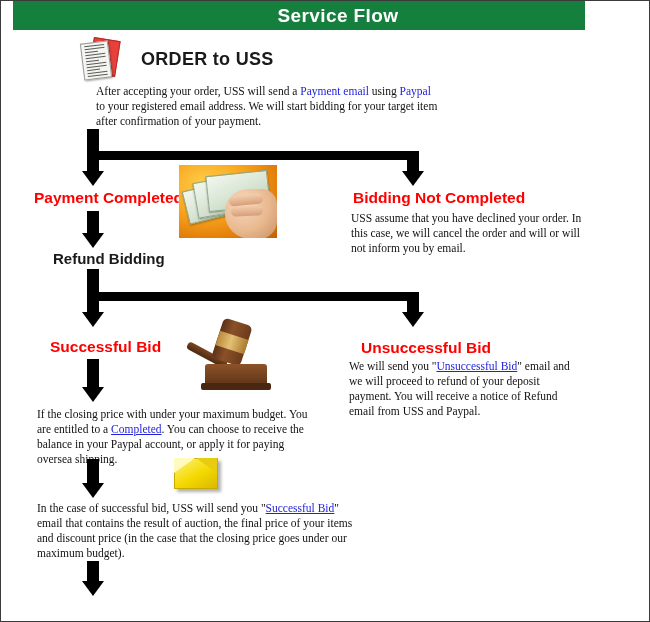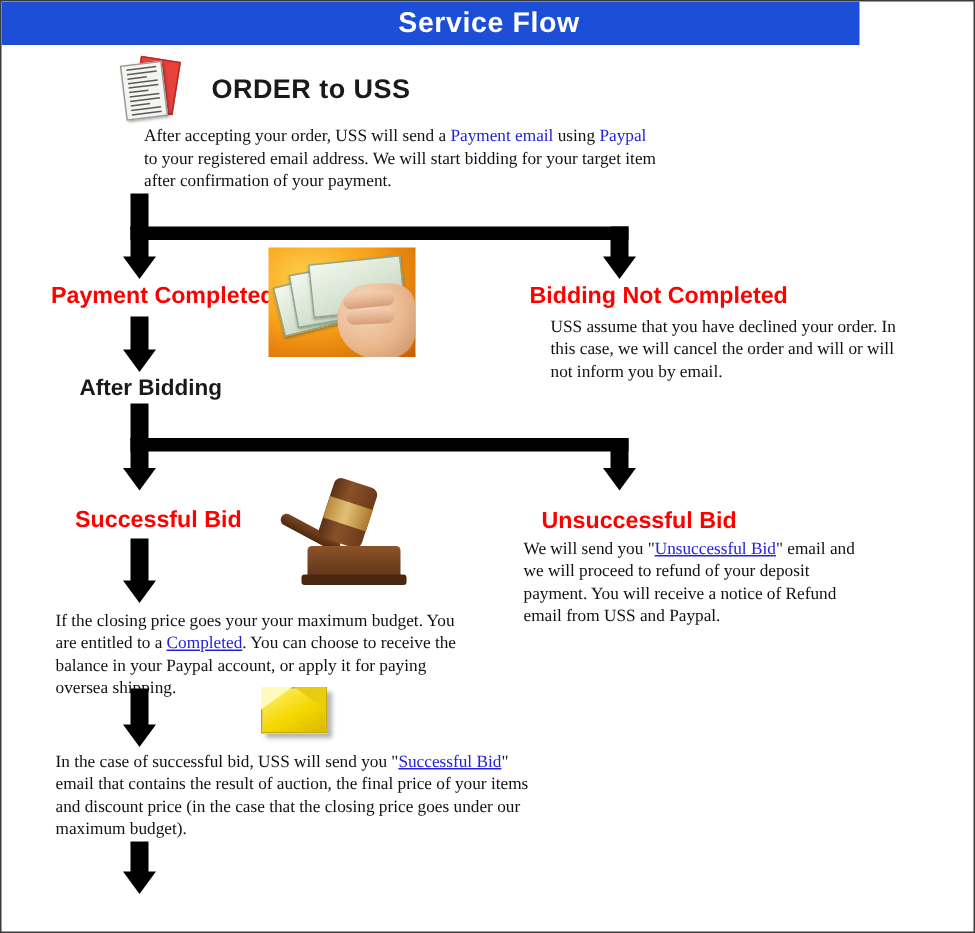--- a/index.html
+++ b/index.html
@@ -16,25 +16,25 @@
     height: 622px;
     background: #ffffff;
     border: 1px solid #3b3b3b;
     box-sizing: border-box;
     overflow: hidden;
   }
 
   
   #title-bar {
     position: absolute;
-    left: 0;
+    left: 12px;
     top: 0;
     width: 572px;
     height: 29px;
-    background: #1d4ed8;
+    background: #15803d;
   }
   #title-text {
     position: absolute;
     left: 0;
     top: 0;
     width: 650px;
     height: 29px;
     line-height: 29px;
     text-align: center;
     color: #ffffff;
@@ -257,26 +257,26 @@
   <div class="abs" id="money-img">
     <div class="bill b1"></div>
     <div class="bill b2"></div>
     <div class="bill b3"></div>
     <div class="hand"></div>
     <div class="finger f1"></div>
     <div class="finger f2"></div>
   </div>
 
   <div class="abs heading-red" style="left:352px; top:188px;">Bidding Not Completed</div>
-  <div class="abs body-text" style="left:350px; top:210px; width:245px;margin-left:16px;">USS assume that you have declined your order. In this case, we will cancel the order and will or will not inform you by email.</div>
+  <div class="abs body-text" style="left:350px; top:210px; width:245px;">USS assume that you have declined your order. In this case, we will cancel the order and will or will not inform you by email.</div>
 
   <div class="vstem" style="left:86px; top:210px; width:12px; height:24px;"></div>
   <div class="arrowhead" style="left:81px; top:232px;"></div>
 
-  <div class="abs heading-black" style="left:52px; top:249px;">After Bidding</div>
+  <div class="abs heading-black" style="left:52px; top:249px;">Refund Bidding</div>
 
   <div class="vstem" style="left:86px; top:268px; width:12px; height:24px;"></div>
   <div class="hbar" style="left:86px; top:291px; width:332px;"></div>
   <div class="vstem" style="left:86px; top:291px; width:12px; height:22px;"></div>
   <div class="arrowhead" style="left:81px; top:311px;"></div>
   <div class="vstem" style="left:406px; top:291px; width:12px; height:22px;"></div>
   <div class="arrowhead" style="left:401px; top:311px;"></div>
 
   <div class="abs heading-red" style="left:49px; top:337px;">Successful Bid</div>
 
@@ -290,21 +290,21 @@
 
   <div class="abs heading-red" style="left:360px; top:338px;">Unsuccessful Bid</div>
   <div class="abs body-text" style="left:348px; top:358px; width:232px;">
     <span>We will send you "</span><span class="lnk-u">Unsuccessful Bid</span><span>" email and we will proceed to refund of your deposit payment. You will receive a notice of Refund email from USS and Paypal.</span>
   </div>
 
   <div class="vstem" style="left:86px; top:358px; width:12px; height:30px;"></div>
   <div class="arrowhead" style="left:81px; top:386px;"></div>
 
   <div class="abs body-text" style="left:36px; top:406px; width:282px;">
-    <span>If the closing price goes your your maximum budget. You are entitled to a </span><span class="lnk-u">Completed</span><span>. You can choose to receive the balance in your Paypal account, or apply it for paying oversea shipping.</span>
+    <span>If the closing price with under your maximum budget. You are entitled to a </span><span class="lnk-u">Completed</span><span>. You can choose to receive the balance in your Paypal account, or apply it for paying oversea shipping.</span>
   </div>
 
   <div class="vstem" style="left:86px; top:458px; width:12px; height:26px;"></div>
   <div class="arrowhead" style="left:81px; top:482px;"></div>
 
   <div class="abs" id="envelope-img">
     <div class="env-body"></div>
     <div class="env-flap-l"></div>
     <div class="env-flap-r"></div>
   </div>

